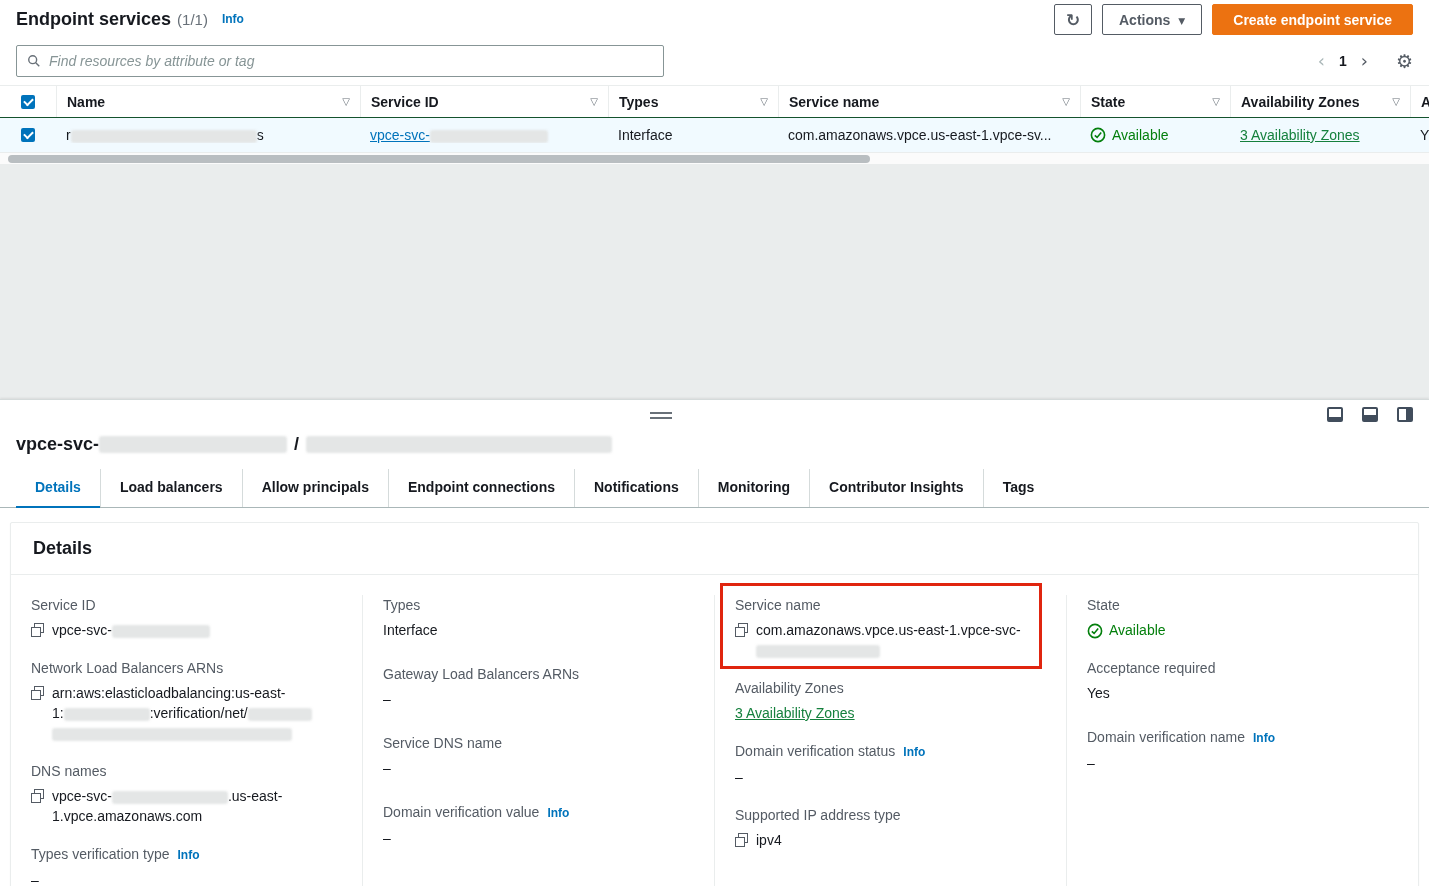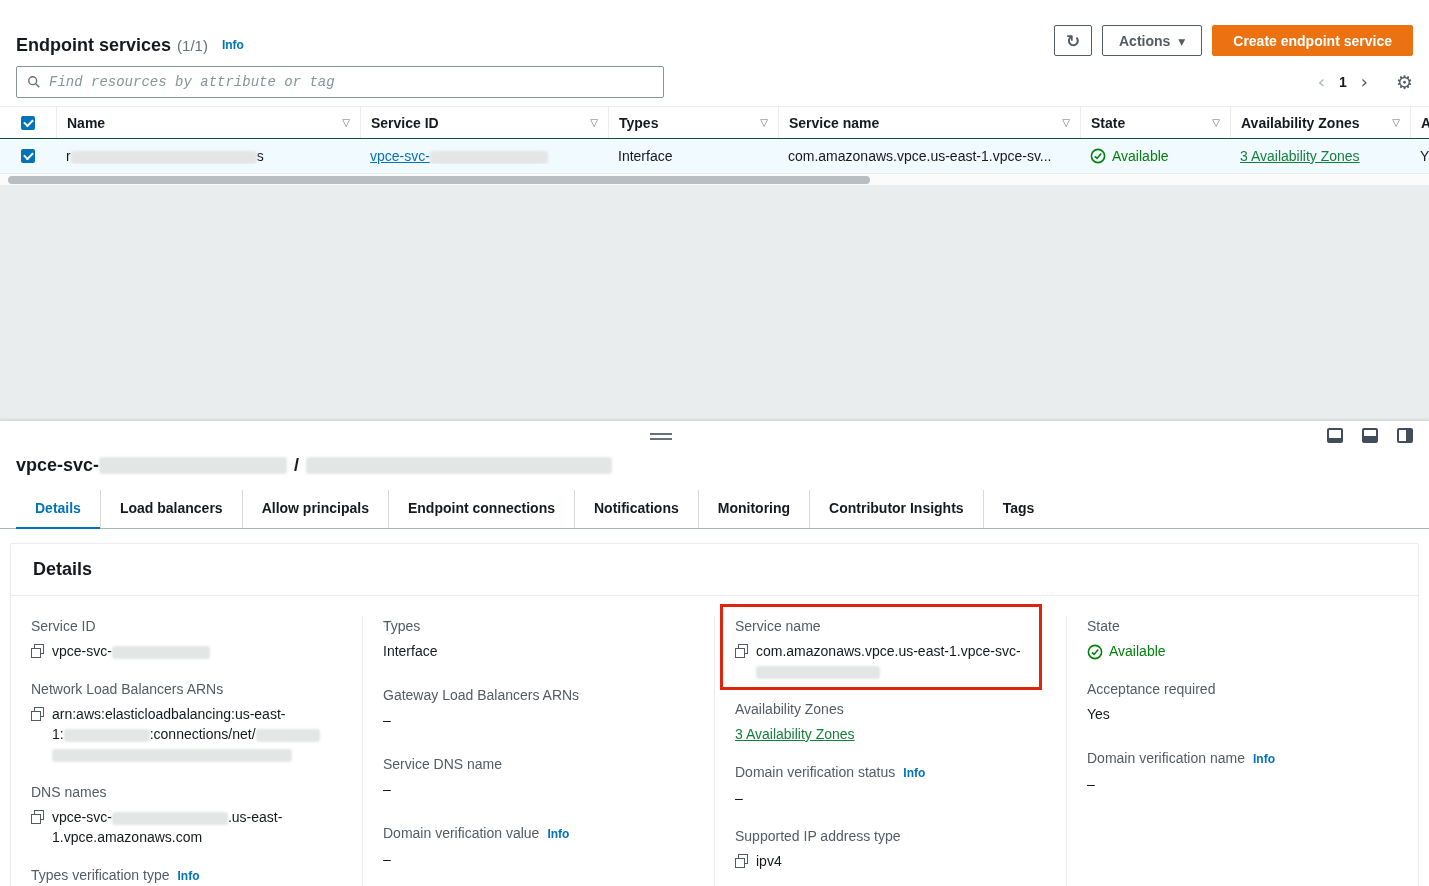--- a/index.html
+++ b/index.html
@@ -2,34 +2,34 @@
 <html><head>
 <meta charset="utf-8">
 <style>
   *{box-sizing:border-box;margin:0;padding:0}
   html,body{width:1429px;height:886px;overflow:hidden}
   body{font-family:"Liberation Sans",sans-serif;font-size:14px;color:#16191f;background:#fff;position:relative}
   .uni{font-family:"DejaVu Sans",sans-serif}
 
   
   .top-section{background:#fff}
-  .header-row{display:flex;justify-content:space-between;align-items:flex-end;padding:25px 16px 8px}
+  .header-row{display:flex;justify-content:space-between;align-items:center;padding:4px 16px 8px}
   .page-title{font-size:18px;font-weight:700;display:flex;align-items:baseline;gap:6px}
   .page-title .count{color:#687078;font-weight:400;font-size:15px}
   .info-link{color:#0073bb;font-size:12px;font-weight:700;margin-left:8px;position:relative;top:-2px;cursor:pointer;text-decoration:none}
   .toolbar{display:flex;gap:10px;align-items:center}
   .btn{border:1px solid #545b64;border-radius:2px;background:#fff;color:#545b64;font-weight:700;font-size:14px;display:flex;align-items:center;justify-content:center;cursor:pointer;font-family:"Liberation Sans",sans-serif}
   .btn-icon{width:38px;height:31px;font-size:17px}
   .btn-actions{height:31px;padding:0 16px;gap:8px}
   .caret{font-size:9px;position:relative;top:1px}
   .btn-primary{height:31px;padding:0 20px;background:#ec7211;border:1px solid #ec7211;color:#fff}
 
   .search-row{display:flex;justify-content:space-between;align-items:center;padding:2px 16px 8px}
   .search-box{width:648px;height:32px;border:1px solid #879596;border-radius:2px;display:flex;align-items:center;gap:7px;padding:0 9px;background:#fff}
-  .search-box input{border:none;outline:none;flex:1;font-size:14px;font-family:Liberation Mono, monospace;color:#0369a1;background:transparent}
+  .search-box input{border:none;outline:none;flex:1;font-size:14px;font-family:Liberation Sans, sans-serif;color:#0369a1;background:transparent}
   .search-box input::placeholder{font-style:italic;color:#879596}
   .pager{display:flex;align-items:center;gap:14px}
   .chev{font-size:18px;line-height:1;cursor:pointer}
   .chev.disabled{color:#aab7b8}
   .chev.enabled{color:#545b64}
   .page-num{font-weight:700}
   .gear{font-size:19px;color:#545b64;margin-left:14px;cursor:pointer}
 
   
   .tbl{width:100%}
@@ -242,21 +242,21 @@
             <span class="copy-icon"></span>
             <span><span>vpce-svc-</span><span class="redact" style="width:98px"></span></span>
           </div>
         </div>
         <div class="field">
           <div class="label">Network Load Balancers ARNs</div>
           <div class="value vrow">
             <span class="copy-icon"></span>
             <span>
               <span>arn:aws:elasticloadbalancing:us-east-</span><br>
-              <span>1:</span><span class="redact" style="width:86px"></span><span>:connections/net/</span><span class="redact" style="width:64px"></span><br>
+              <span>1:</span><span class="redact" style="width:86px"></span><span>:verification/net/</span><span class="redact" style="width:64px"></span><br>
               <span class="redact" style="width:240px"></span>
             </span>
           </div>
         </div>
         <div class="field">
           <div class="label">DNS names</div>
           <div class="value vrow">
             <span class="copy-icon"></span>
             <span>
               <span>vpce-svc-</span><span class="redact" style="width:116px"></span><span>.us-east-</span><br>

